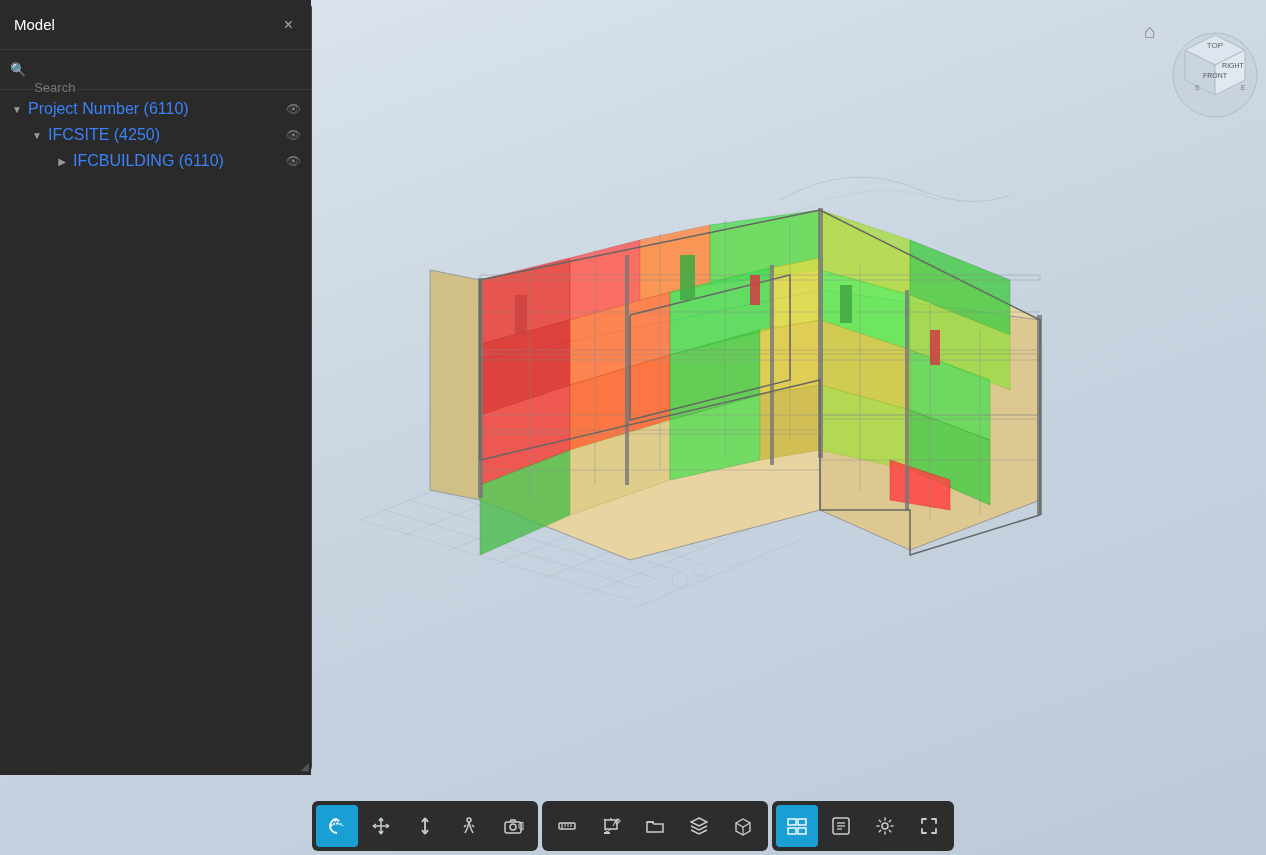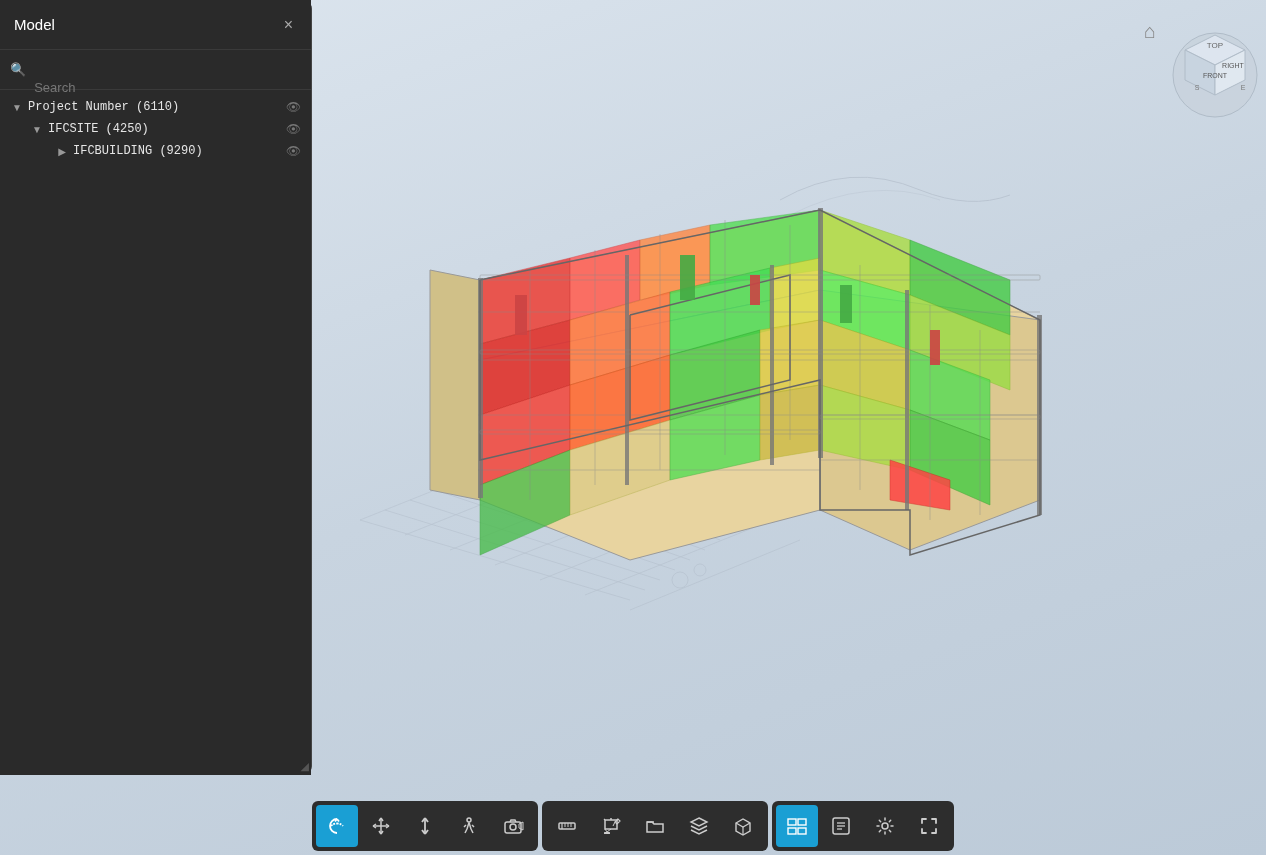--- a/index.html
+++ b/index.html
@@ -117,23 +117,22 @@
       align-items: center;
       justify-content: center;
       font-size: 10px;
       color: #999;
       margin-right: 4px;
       flex-shrink: 0;
     }
 
     .tree-item-label {
       flex: 1;
-      color: #e5e5e5;
-      font-size: 12px;
-      font-family: Liberation Mono, monospace;
+      color: #3b82f6;
+      font-size: 16px;
     }
 
     .eye-icon {
       color: #777;
       font-size: 12px;
       margin-left: auto;
       flex-shrink: 0;
     }
 
     .level-1 { padding-left: 10px; }
@@ -411,21 +410,21 @@
     </div>
 
     <div class="tree-item level-2">
       <span class="tree-toggle">▼</span>
       <span class="tree-item-label">IFCSITE (4250)</span>
       <span class="eye-icon">👁</span>
     </div>
 
     <div class="tree-item level-3">
       <span class="tree-toggle">▶</span>
-      <span class="tree-item-label">IFCBUILDING (9290)</span>
+      <span class="tree-item-label">IFCBUILDING (6110)</span>
       <span class="eye-icon">👁</span>
     </div>
   </div>
 
   <div class="panel-footer">
     <span class="resize-handle">◢</span>
   </div>
 </div>
 
 <div id="bottom-toolbar">

